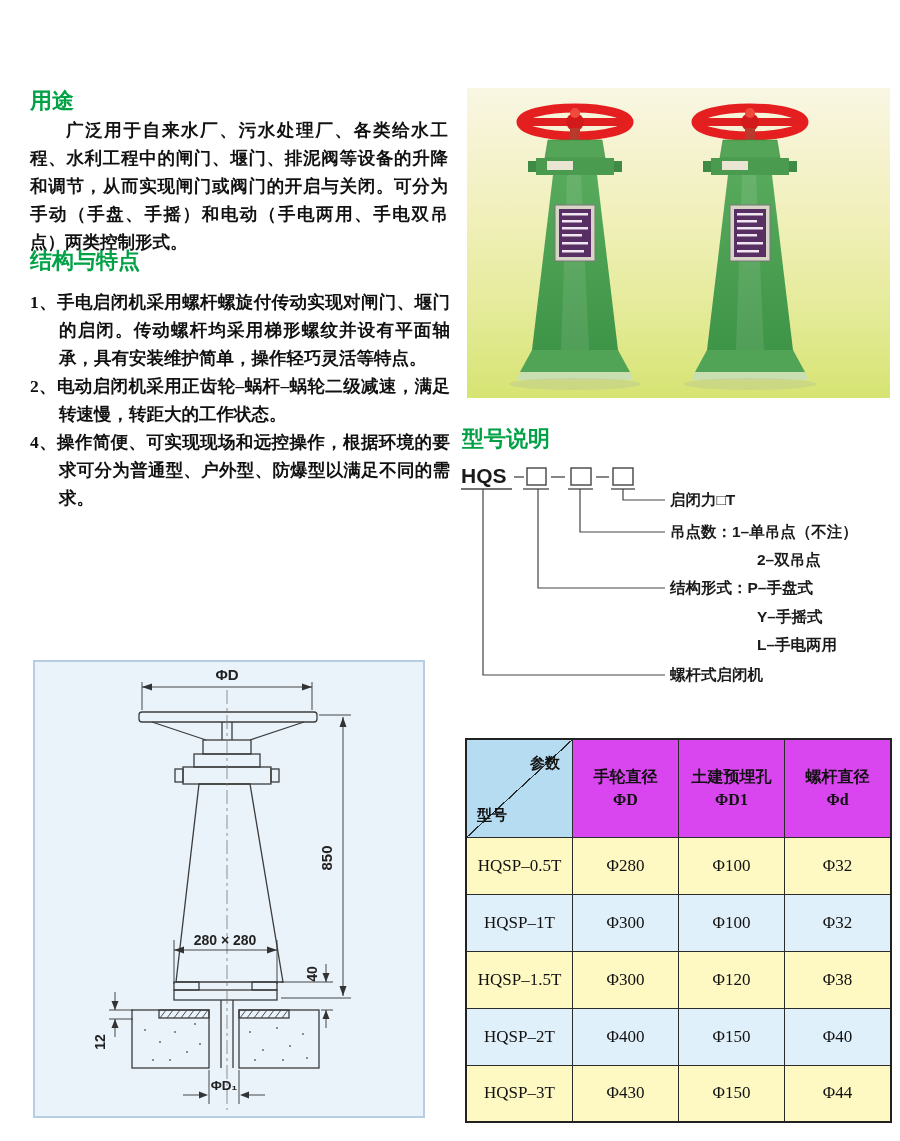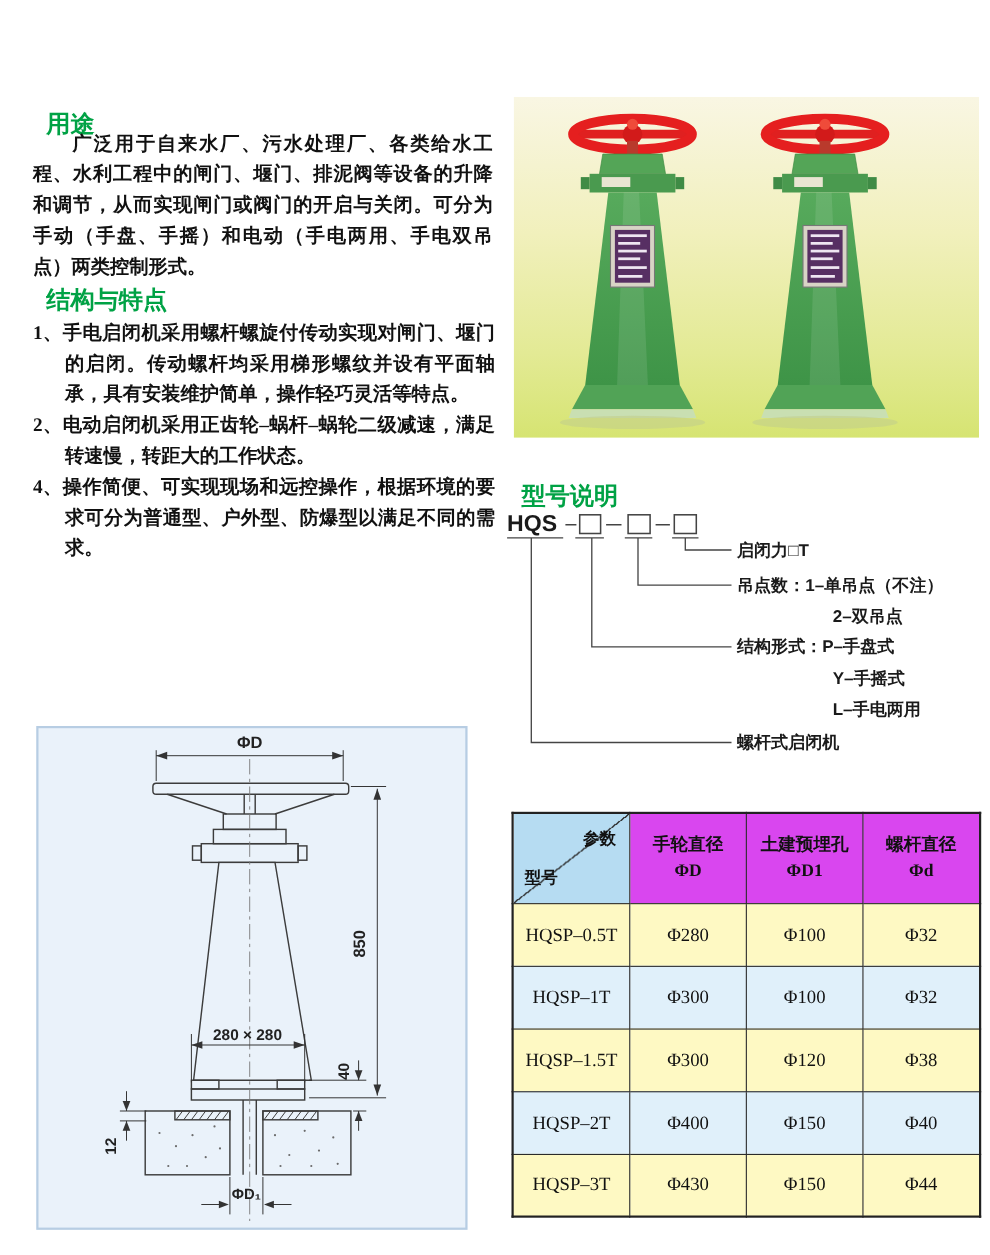--- a/index.html
+++ b/index.html
@@ -4,21 +4,21 @@
 <style>
   html,body { margin:0; padding:0; background:#fff; }
   .page {
     position:relative; width:900px; height:1141px; background:#ffffff;
     font-family:"Liberation Sans","DejaVu Sans",sans-serif; color:#111; overflow:hidden;
   }
   .page-title {
     position:absolute; left:30px; top:6px; margin:0;
     font-size:38px; font-weight:bold; color:#1463b8; letter-spacing:1px;
   }
-  .h-green { position:absolute; margin:12px; font-size:22px; font-weight:bold; color:#00a245; }
+  .h-green { position:absolute; margin:0; font-size:22px; font-weight:bold; color:#00a245; }
   #usage-h    { left:30px; top:86px; }
   #features-h { left:30px; top:246px; }
   #drawing-h  { left:30px; top:610px; }
   #model-h    { left:462px; top:424px; }
 
   .usage-para {
     position:absolute; left:30px; top:116px; width:418px; margin:0;
     font-size:17.5px; line-height:28px; font-weight:600; text-align:justify; text-indent:36px;
   }
   .features-list {
@@ -38,21 +38,21 @@
 
   .model-diagram { position:absolute; left:460px; top:462px; width:436px; height:232px; }
   .model-diagram svg { display:block; width:100%; height:100%; }
   .model-diagram text { font-family:"Liberation Sans","DejaVu Sans",sans-serif; }
 
   table.spec {
     position:absolute; left:465px; top:738px; border-collapse:collapse; table-layout:fixed;
     font-family:"Liberation Serif","DejaVu Serif",serif; border:2px solid #222;
   }
   table.spec td { border:1px solid #2b2b2b; text-align:center; vertical-align:middle; padding:0; width:105px; }
-  tr.hdr-row { height:82px; }
+  tr.hdr-row { height:98px; }
   tr.data-row { height:57px; }
   td.hdr { background:#d946ef; font-weight:600; font-size:16px; line-height:23px; }
   td.corner {
     position:relative;
     background:
       linear-gradient(to bottom right,
         rgba(0,0,0,0) calc(50% - 0.6px), #2b2b2b calc(50% - 0.6px),
         #2b2b2b calc(50% + 0.6px), rgba(0,0,0,0) calc(50% + 0.6px)),
       #b6dcf2;
     font-weight:600;

